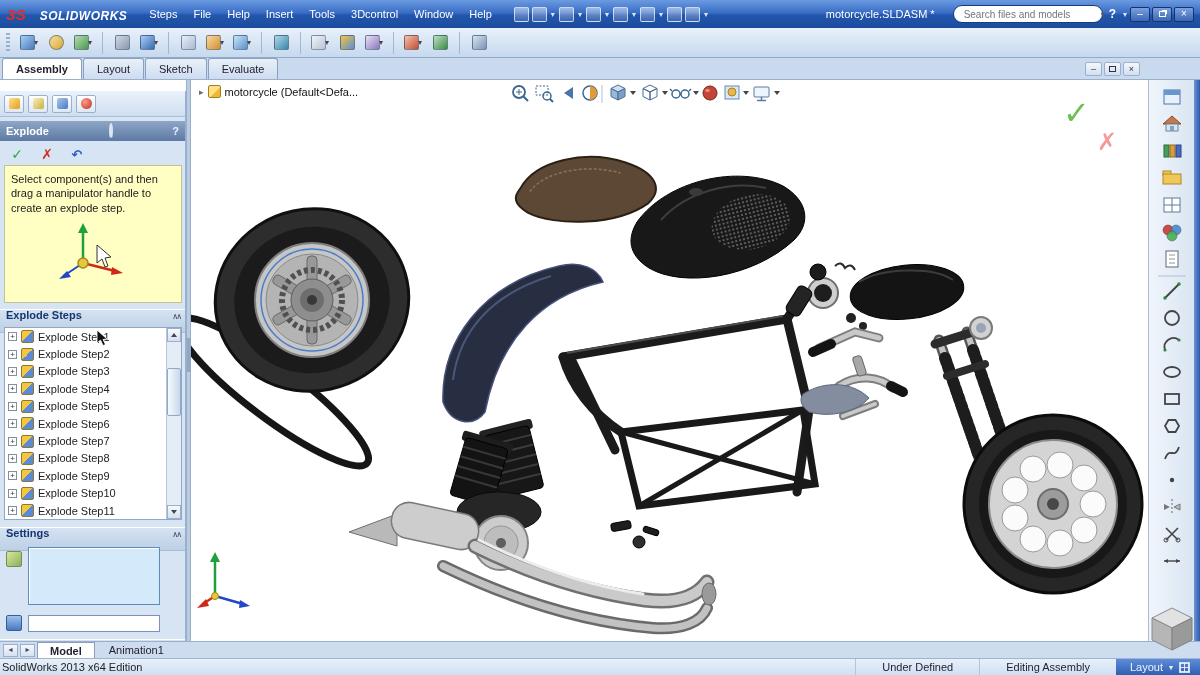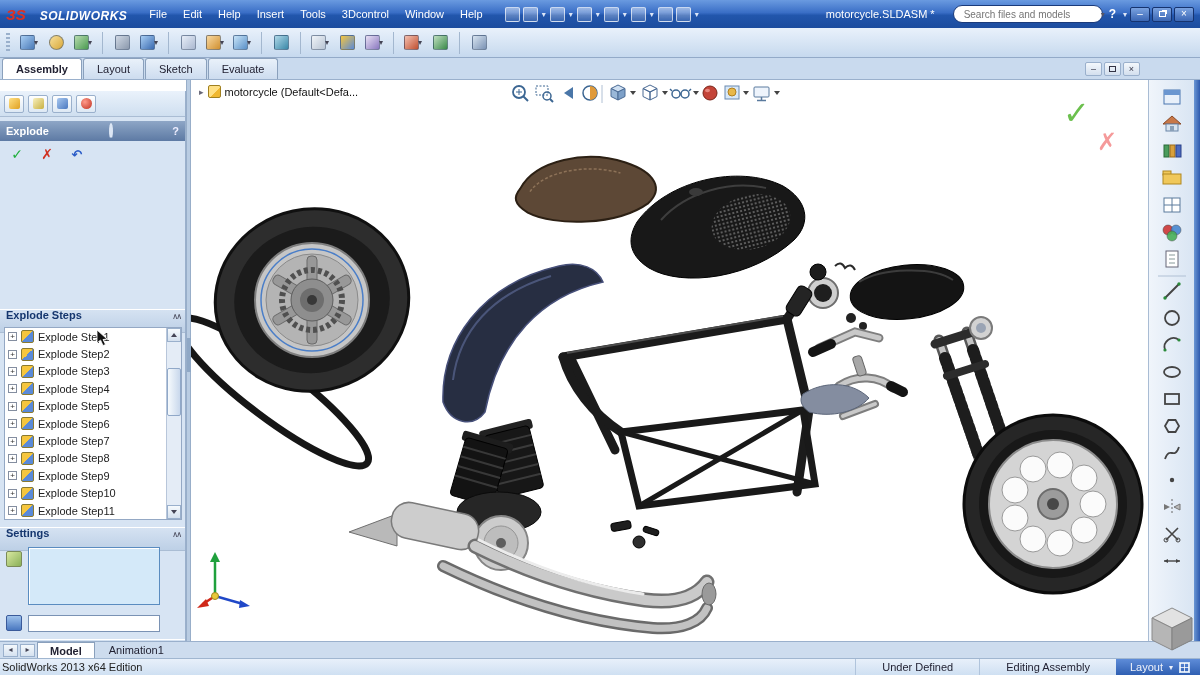--- a/index.html
+++ b/index.html
@@ -136,22 +136,22 @@
 <body>
 
 <div id="app">
 
   <div class="titlebar">
     <div class="logo">
       <span class="ds">ЗS</span>
       <span class="sw">SOLIDWORKS</span>
     </div>
     <div class="flex">
+      <span class="menu-item">Steps</span>
       <span class="menu-item">File</span>
-      <span class="menu-item">Edit</span>
       <span class="menu-item">Help</span>
       <span class="menu-item">Insert</span>
       <span class="menu-item">Tools</span>
       <span class="menu-item">3Dcontrol</span>
       <span class="menu-item">Window</span>
       <span class="menu-item">Help</span>
     </div>
     <div class="tb-mini">
       <span class="tb-ico"></span>
       <span class="tb-ico"></span>
@@ -292,20 +292,33 @@
       <span class="q"><span class="pin"></span></span>
       <span class="q">?</span>
     </div>
 
     <div class="pm-actions">
       <span class="act" style="color:#1faf3c">✓</span>
       <span class="act" style="color:#d03020">✗</span>
       <span class="act" style="color:#2a5cc8;font-size:13px">↶</span>
     </div>
 
+    <div class="msgbox">
+      <div>Select component(s) and then drag a manipulator handle to create an explode step.</div>
+      <svg width="88" height="62" style="display:block;margin:4px auto 0">
+        <line x1="34" y1="44" x2="34" y2="12" stroke="#1fa03c" stroke-width="2.5"></line>
+        <polygon points="34,4 29,14 39,14" fill="#1fa03c"></polygon>
+        <line x1="34" y1="44" x2="66" y2="52" stroke="#d02818" stroke-width="2.5"></line>
+        <polygon points="74,54 63,48 62,56" fill="#d02818"></polygon>
+        <line x1="34" y1="44" x2="16" y2="56" stroke="#2048c8" stroke-width="2"></line>
+        <polygon points="10,60 18,52 22,58" fill="#2048c8"></polygon>
+        <circle cx="34" cy="44" r="5" fill="#e8c83a" stroke="#a08820" stroke-width="1.5"></circle>
+        <polygon points="48,26 48,44 53,40 56,48 59,47 56,39 62,38" fill="#fff" stroke="#333" stroke-width="1"></polygon>
+      </svg>
+    </div>
 
     <div class="grp-hdr" style="top:218px">
       <span>Explode Steps</span>
       <span class="chev">∧∧</span>
     </div>
 
     <div class="steps-list">
       <div class="srow">
           <span class="expbox">+</span>
           <span class="sico"></span>

